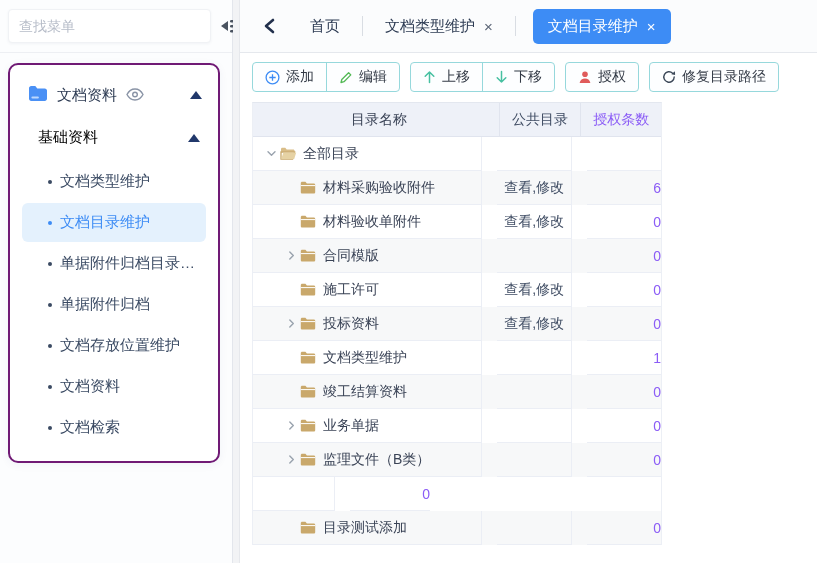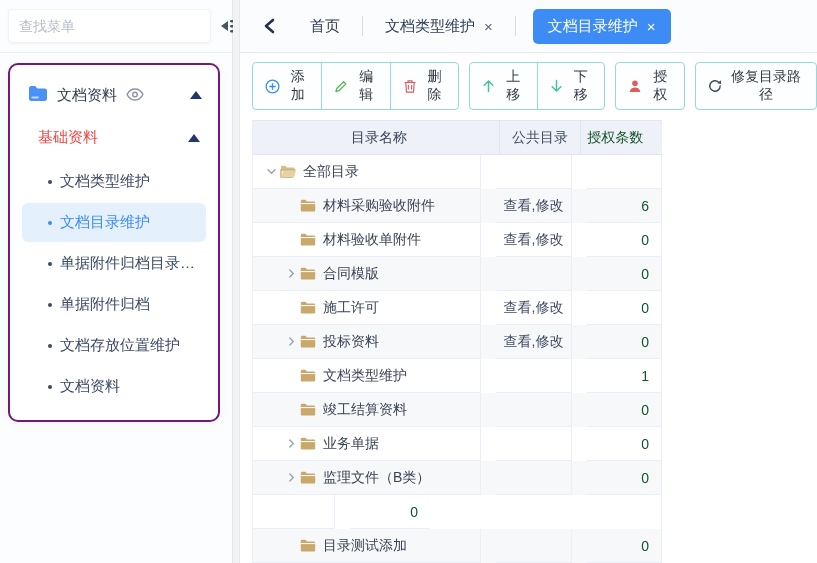--- a/index.html
+++ b/index.html
@@ -11,21 +11,21 @@
   
   .sidebar { width: 233px; flex: 0 0 233px; background: #fcfdfe; border-right: 1px solid #e3e6ec; display: flex; flex-direction: column; }
   .search-row { height: 53px; display: flex; align-items: center; gap: 10px; padding: 0 12px 0 8px; border-bottom: 1px solid #edeff3; }
   .search-input { flex: 1; height: 34px; border: 1px solid #f0f2f5; border-radius: 4px; padding: 0 10px; font-size: 14px; color: #333; background: #fff; outline: none; box-shadow: 0 1px 3px rgba(40,60,100,.05); font-family: inherit; }
   .search-input::placeholder { color: #b6bcc8; }
   .fold-btn { width: 28px; height: 28px; display: flex; align-items: center; justify-content: center; cursor: pointer; }
   .menu-card { margin: 10px 12px 0 8px; background: #ffffff; border: 2px solid #701a75; border-radius: 10px; padding: 4px 0 12px; box-shadow: 0 2px 10px rgba(30,60,110,.05); }
   .menu-root { display: flex; align-items: center; gap: 9px; padding: 16px 16px 10px 18px; font-size: 15px; color: #2c3a52; cursor: pointer; }
   .menu-root .spacer, .menu-group .spacer { flex: 1; }
   .tri-up { width: 0; height: 0; border-left: 6px solid transparent; border-right: 6px solid transparent; border-bottom: 8px solid #21386b; }
-  .menu-group { display: flex; align-items: center; padding: 13px 18px 13px 28px; font-size: 15px; color: #ef4444; cursor: pointer; }
+  .menu-group { display: flex; align-items: center; padding: 13px 18px 13px 28px; font-size: 15px; color: #000000; cursor: pointer; }
   .menu-item { position: relative; margin: 2px 12px; padding: 10px 8px 10px 38px; border-radius: 6px; font-size: 15px; color: #3a4a63; cursor: pointer; }
   .menu-item .dot { position: absolute; left: 26px; top: 50%; transform: translateY(-50%); width: 4px; height: 4px; border-radius: 50%; background: #3a4a63; }
   .menu-item.active { background: #e4f1fd; color: #3d8cf5; }
   .menu-item.active .dot { background: #3d8cf5; }
   
   .gutter { width: 7px; flex: 0 0 7px; background: #f2f3f5; border-right: 1px solid #e6e8ec; }
   
   .main { flex: 1; display: flex; flex-direction: column; background: #fff; min-width: 0; }
   .tabbar { height: 53px; flex: 0 0 53px; display: flex; align-items: center; background: #fbfcfd; border-bottom: 1px solid #e5e8ed; padding-left: 10px; }
   .back-btn { width: 38px; display: flex; align-items: center; justify-content: center; cursor: pointer; }
@@ -44,21 +44,21 @@
   .dir-table { margin: 5px 0 0 12px; width: 410px; border-top: 1px solid #e3e7ef; border-left: 1px solid #eceff5; border-right: 1px solid #eceff5; }
   .thead { display: flex; height: 34px; background: #eef1f8; color: #50607f; font-weight: 500; }
   .thead .hcell { display: flex; align-items: center; justify-content: center; border-right: 1px solid #e0e4ee; border-bottom: 1px solid #e0e4ee; }
   .thead .hcell:last-child { border-right: none; }
   .trow { display: flex; height: 34px; background: #ffffff; cursor: pointer; gap: 15px; }
   .trow.stripe { background: #f7f8f9; }
   .cell { display: flex; align-items: center; border-right: 1px solid #ebeef5; border-bottom: 1px solid #ebeef5; height: 100%; }
   .cell:last-child { border-right: none; }
   .c0 { width: 248px; padding-left: 10px; color: #3a4356; }
   .c1 { width: 82px; justify-content: center; color: #3f4c63; }
-  .c2 { width: 80px; justify-content: flex-end; padding-right: 12px; color: #14532d; }
+  .c2 { width: 80px; justify-content: flex-end; color: #8b5cf6; }
   .indent { display: inline-block; height: 1px; }
   .expander { width: 17px; flex: 0 0 17px; display: inline-flex; align-items: center; justify-content: center; cursor: pointer; }
   .fold-ico { width: 18px; flex: 0 0 18px; display: inline-flex; align-items: center; margin-right: 5px; }
   .blank-area { flex: 1; background: #fff; }
 </style>
 </head>
 <body>
 
 <div class="sidebar">
   <div class="search-row">
@@ -95,20 +95,21 @@
       <span class="spacer"></span>
       <span class="tri-up"></span>
     </div>
     <div id="menu-items">
         <div class="menu-item"><span class="dot"></span><span>文档类型维护</span></div>
         <div class="menu-item active"><span class="dot"></span><span>文档目录维护</span></div>
         <div class="menu-item"><span class="dot"></span><span>单据附件归档目录…</span></div>
         <div class="menu-item"><span class="dot"></span><span>单据附件归档</span></div>
         <div class="menu-item"><span class="dot"></span><span>文档存放位置维护</span></div>
         <div class="menu-item"><span class="dot"></span><span>文档资料</span></div>
+        <div class="menu-item"><span class="dot"></span><span>文档检索</span></div>
       </div>
   </div>
 </div>
 
 <div class="gutter"></div>
 
 <div class="main">
   <div class="tabbar">
     <span class="back-btn">
       <svg width="12" height="16" viewBox="0 0 12 16">
@@ -144,29 +145,20 @@
           <span>添加</span>
         </button>
         <button class="tbtn">
           <span>
             <svg width="14" height="14" viewBox="0 0 14 14">
               <path d="M2 12.5l.8-3L9.6 2.7l2.2 2.2-6.8 6.8-3 .8z" fill="none" stroke="#53b955" stroke-width="1.3" stroke-linejoin="round"></path>
             </svg>
           </span>
           <span>编辑</span>
         </button>
-        <button class="tbtn">
-          <span>
-            <svg width="14" height="15" viewBox="0 0 14 15">
-              <path d="M1.5 3.5h11M5 3.3V1.8h4v1.5M2.8 3.8l.7 9.4h7l.7-9.4" fill="none" stroke="#e05b5b" stroke-width="1.2"></path>
-              <path d="M5.4 6v4.6M8.6 6v4.6" stroke="#e05b5b" stroke-width="1.1"></path>
-            </svg>
-          </span>
-          <span>删除</span>
-        </button>
       </div>
       <div class="btn-group">
         <button class="tbtn">
           <span>
             <svg width="13" height="14" viewBox="0 0 13 14">
               <path d="M6.5 12.5V2M2.2 6.3L6.5 2l4.3 4.3" fill="none" stroke="#47c0a1" stroke-width="1.5" stroke-linecap="round" stroke-linejoin="round"></path>
             </svg>
           </span>
           <span>上移</span>
         </button>

